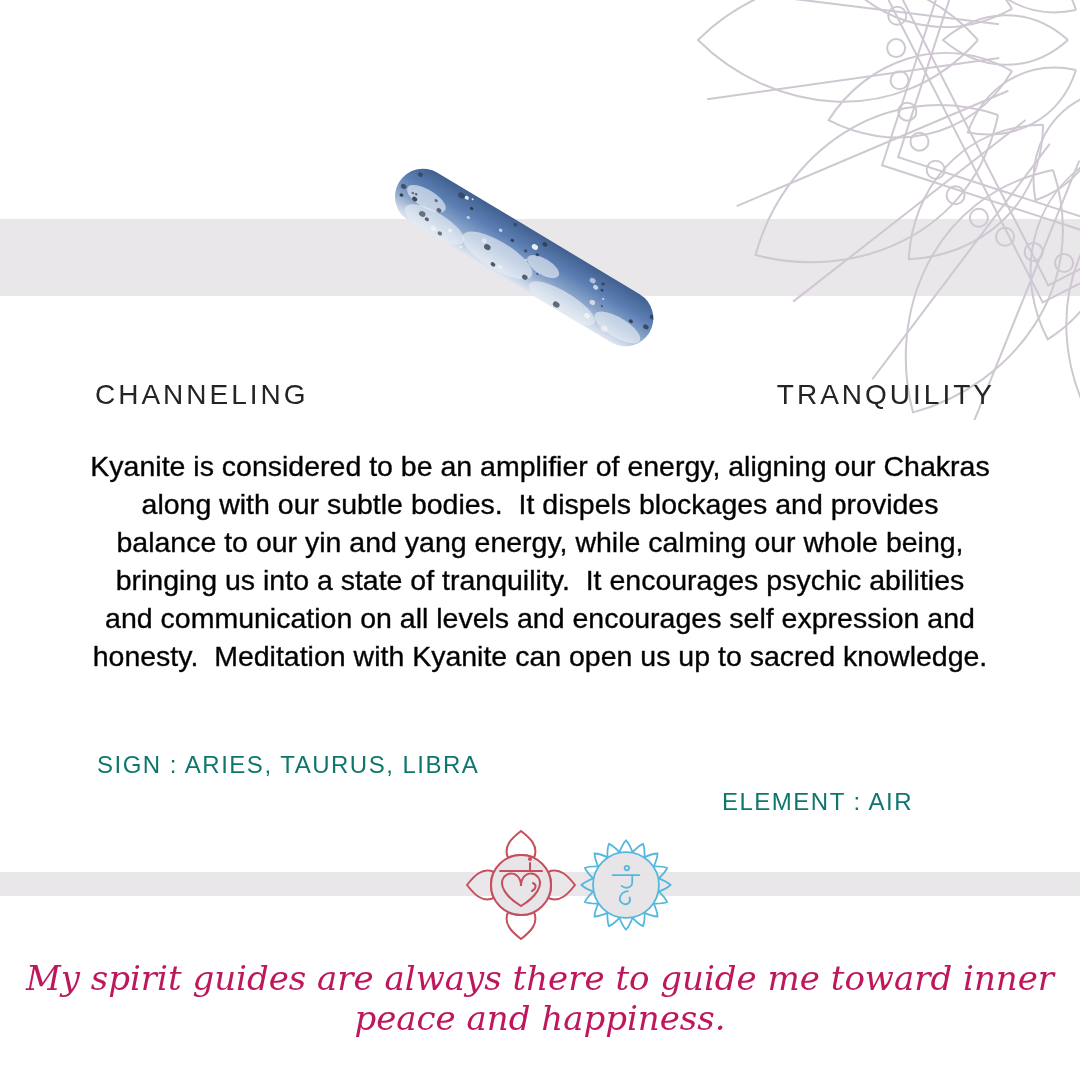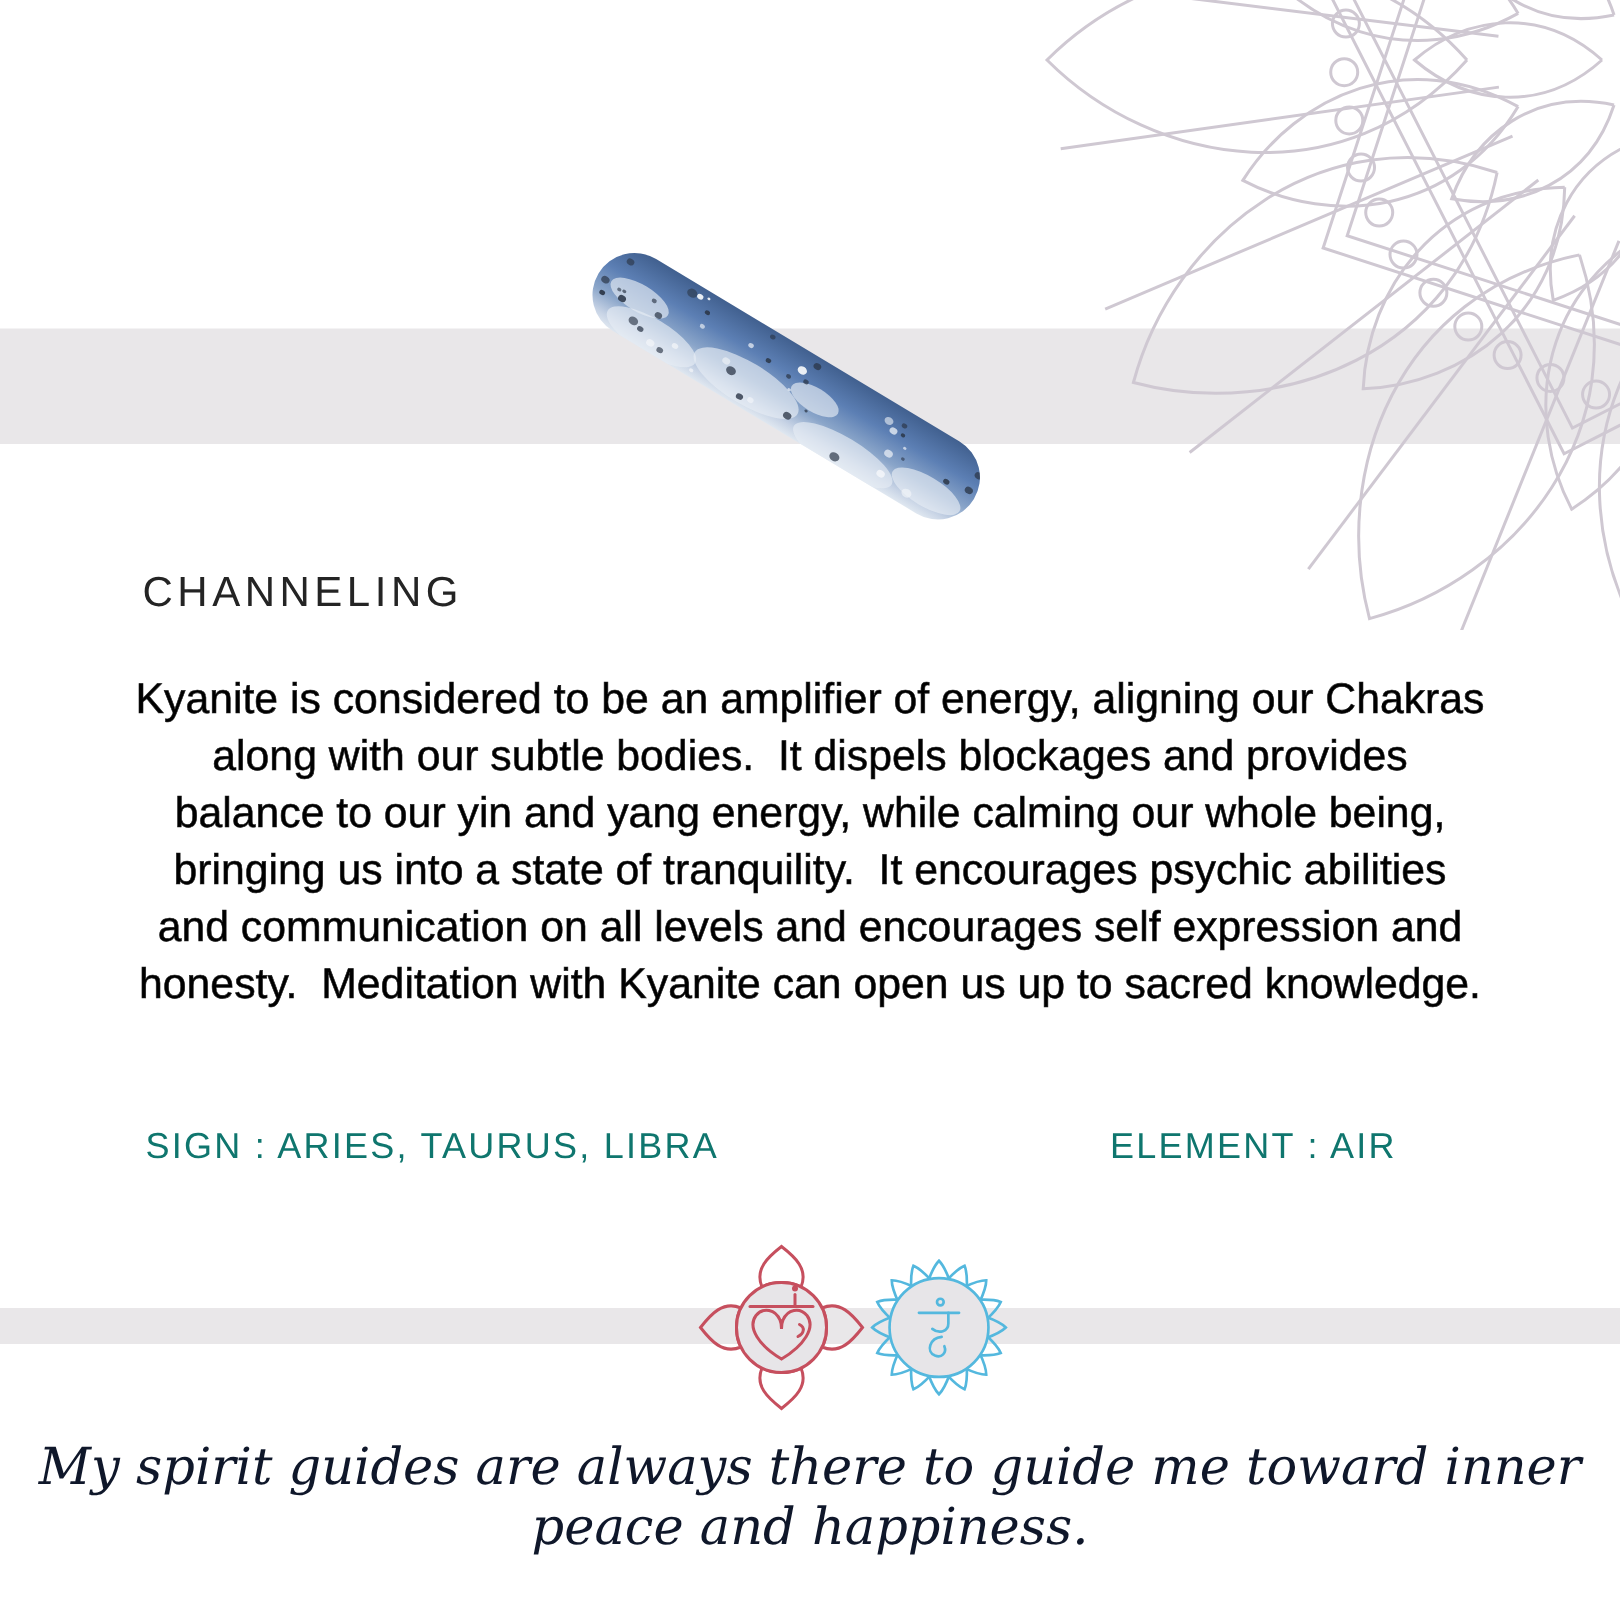--- a/index.html
+++ b/index.html
@@ -25,28 +25,28 @@
   #description{
     position:absolute;top:447px;left:90px;width:900px;z-index:4;
     font-size:28.5px;line-height:38px;text-align:center;color:#000000;
     font-weight:400;white-space:pre-wrap;-webkit-text-stroke:0.4px #1c1c1c;
   }
   .attr{
     position:absolute;top:751px;z-index:4;font-size:24px;font-weight:300;
     letter-spacing:1.5px;color:#0f766e;
   }
   #attr-sign{left:97px;}
-  #attr-element{left:740px;}
+  #attr-element{left:722px;margin-top:37px;}
   .chakra{position:absolute;z-index:4;}
   #chakra-root{left:465px;top:829px;width:112px;height:112px;}
   #chakra-throat{left:577px;top:836px;width:98px;height:98px;}
   #affirmation{
     position:absolute;top:958px;left:10px;width:1060px;text-align:center;z-index:4;
     font-family:"DejaVu Serif",cursive,serif;font-style:italic;font-size:34px;
-    color:#0f172a;letter-spacing:0px;
+    color:#be185d;letter-spacing:0px;
   }
 </style>
 </head>
 <body>
 
 <div id="canvas">
 
   <div id="band-top" class="band"></div>
   <div id="band-bottom" class="band"></div>
 
@@ -232,20 +232,21 @@
           <ellipse cx="76.63188221428166" cy="115.15648943519057" rx="2.252221600921928" ry="1.8017772807375423" fill="#f2f5f9" opacity="0.7536307961696903"></ellipse>
           <ellipse cx="30.067812908472405" cy="106.25217918225201" rx="2.7536737892561005" ry="2.2029390314048807" fill="#2b3647" opacity="0.8707523842904497"></ellipse>
           <ellipse cx="74.15255255724887" cy="78.37460930756042" rx="2.1948425757674697" ry="1.7558740606139758" fill="#f2f5f9" opacity="0.9354949869147945"></ellipse>
           <ellipse cx="165.0427792496247" cy="78.04099547958047" rx="2.6797638709097003" ry="2.1438110967277604" fill="#2b3647" opacity="0.7494494454001307"></ellipse>
         </g>
       </g>
     </svg>
 
   <div id="keywords">
     <span>CHANNELING</span>
+    <span>TRANQUILITY</span>
   </div>
 
   <div id="description">Kyanite is considered to be an amplifier of energy, aligning our Chakras along with our subtle bodies.  It dispels blockages and provides balance to our yin and yang energy, while calming our whole being, bringing us into a state of tranquility.  It encourages psychic abilities and communication on all levels and encourages self expression and honesty.  Meditation with Kyanite can open us up to sacred knowledge.</div>
 
   <div id="attr-sign" class="attr">SIGN : ARIES, TAURUS, LIBRA</div>
   <div id="attr-element" class="attr">ELEMENT : AIR</div>
 
   <svg id="chakra-root" class="chakra" viewBox="-56 -56 112 112">
       <g fill="none" stroke="#c64f5e" stroke-width="2" stroke-linecap="round">
         <path d="M -13 -27 C -18 -39 -9 -47 0 -54 C 9 -47 18 -39 13 -27 C 7 -31 -7 -31 -13 -27 Z" transform="rotate(0)"></path>

